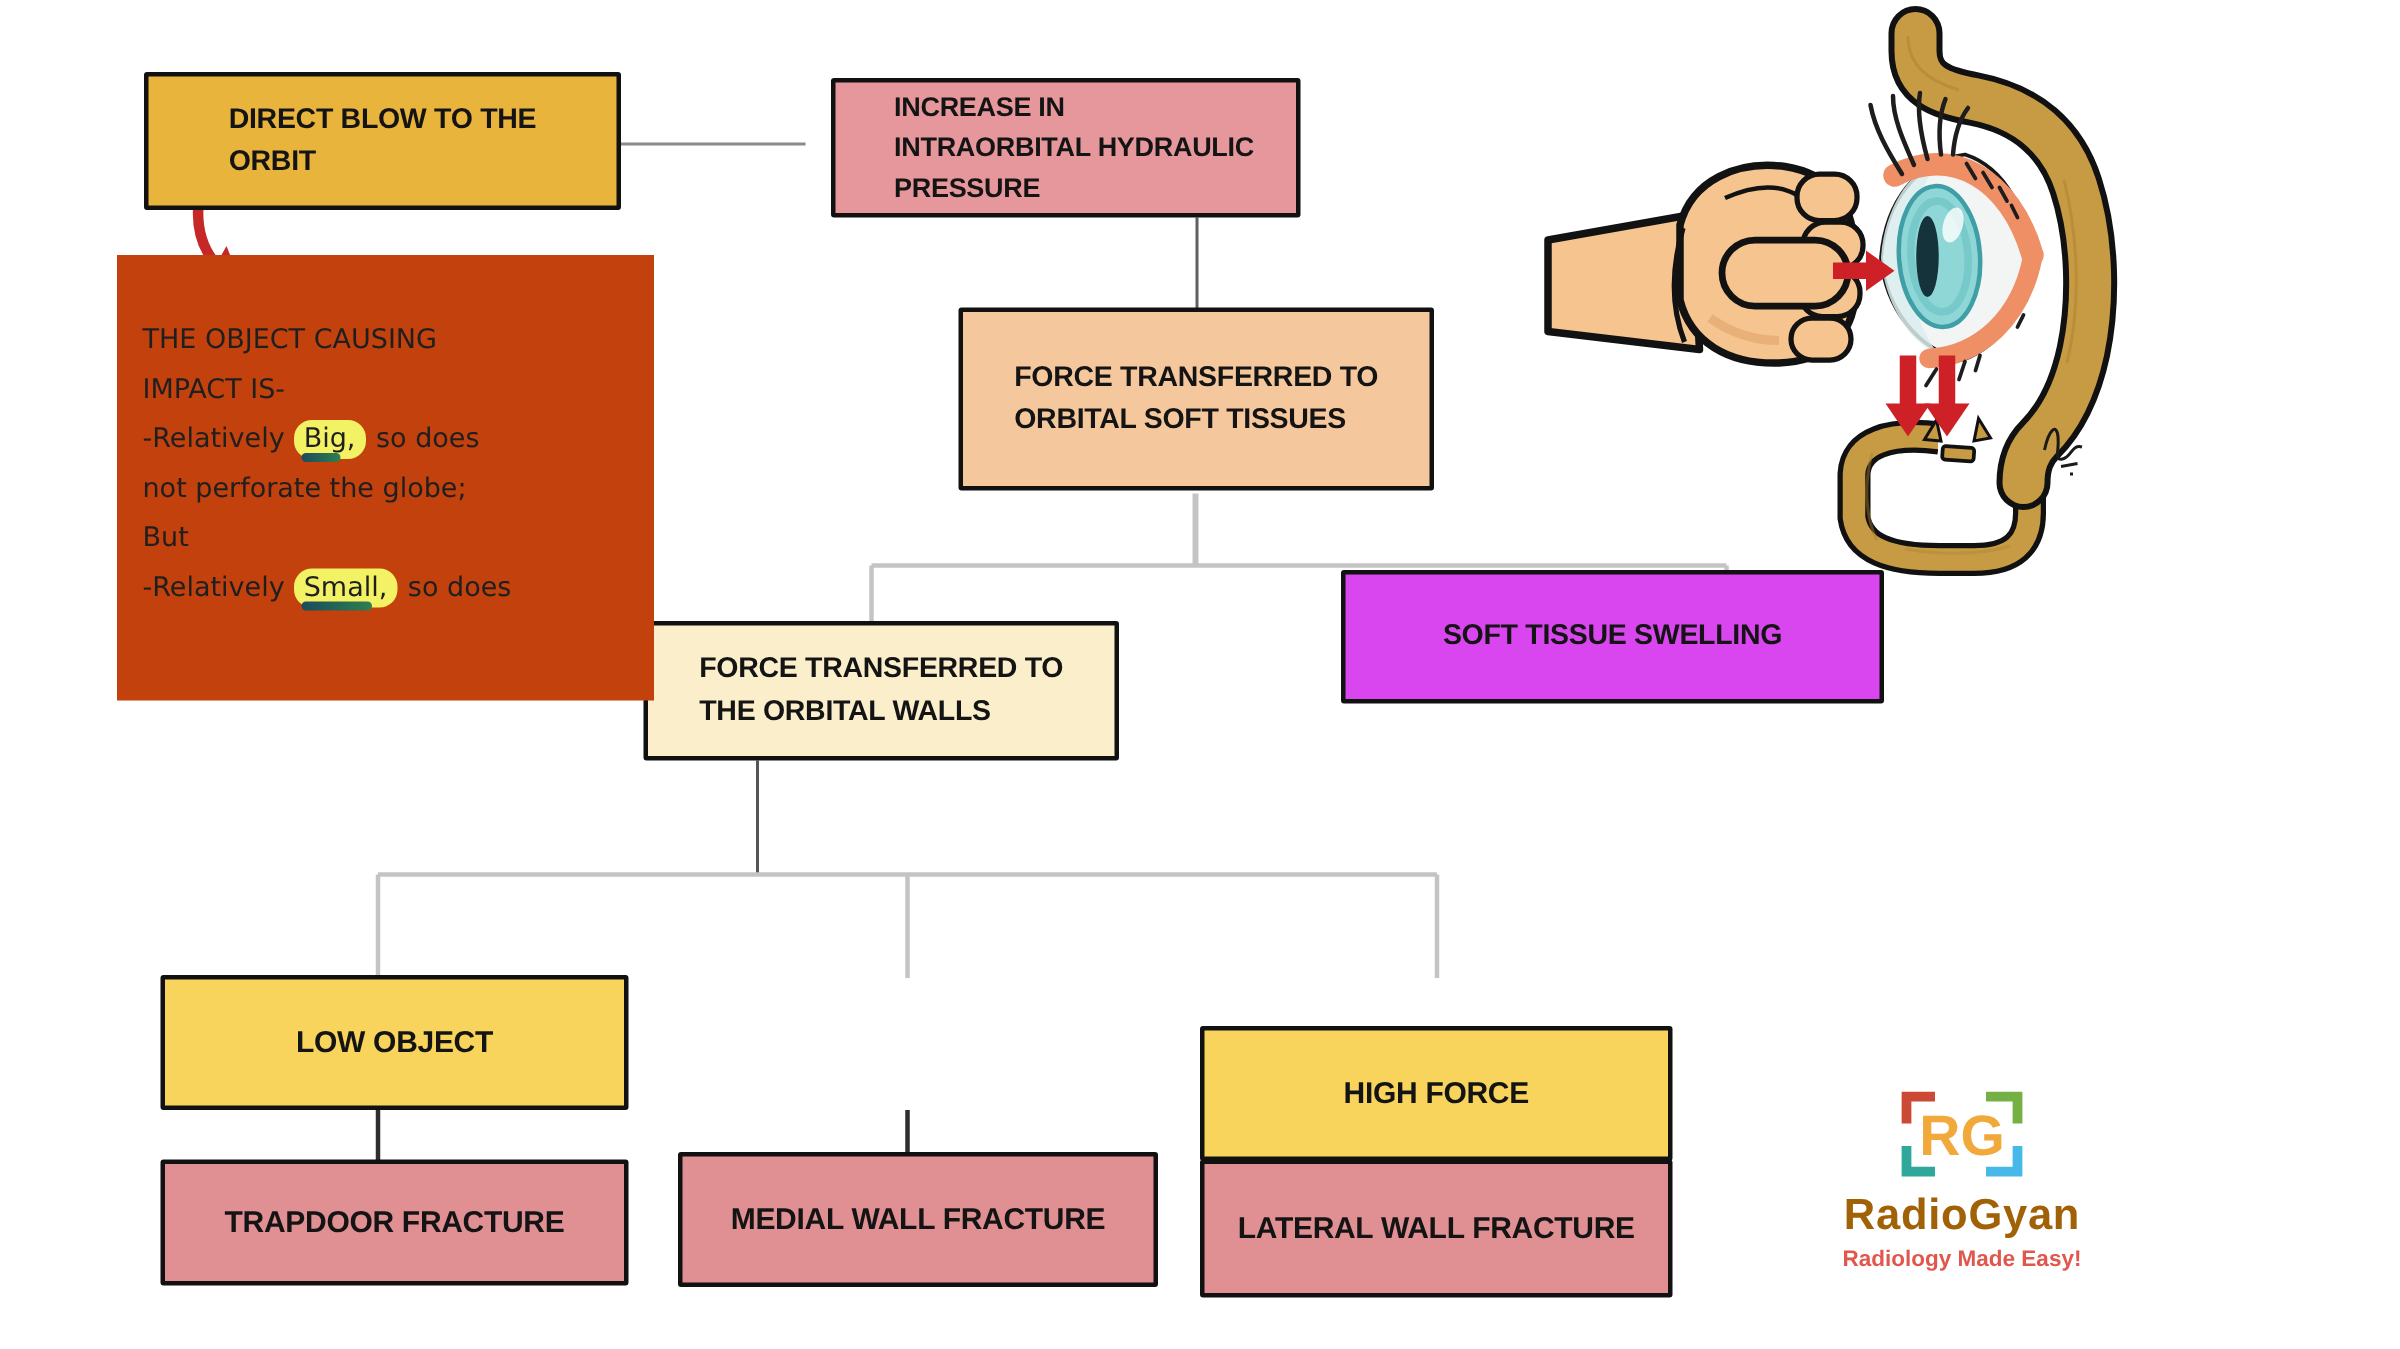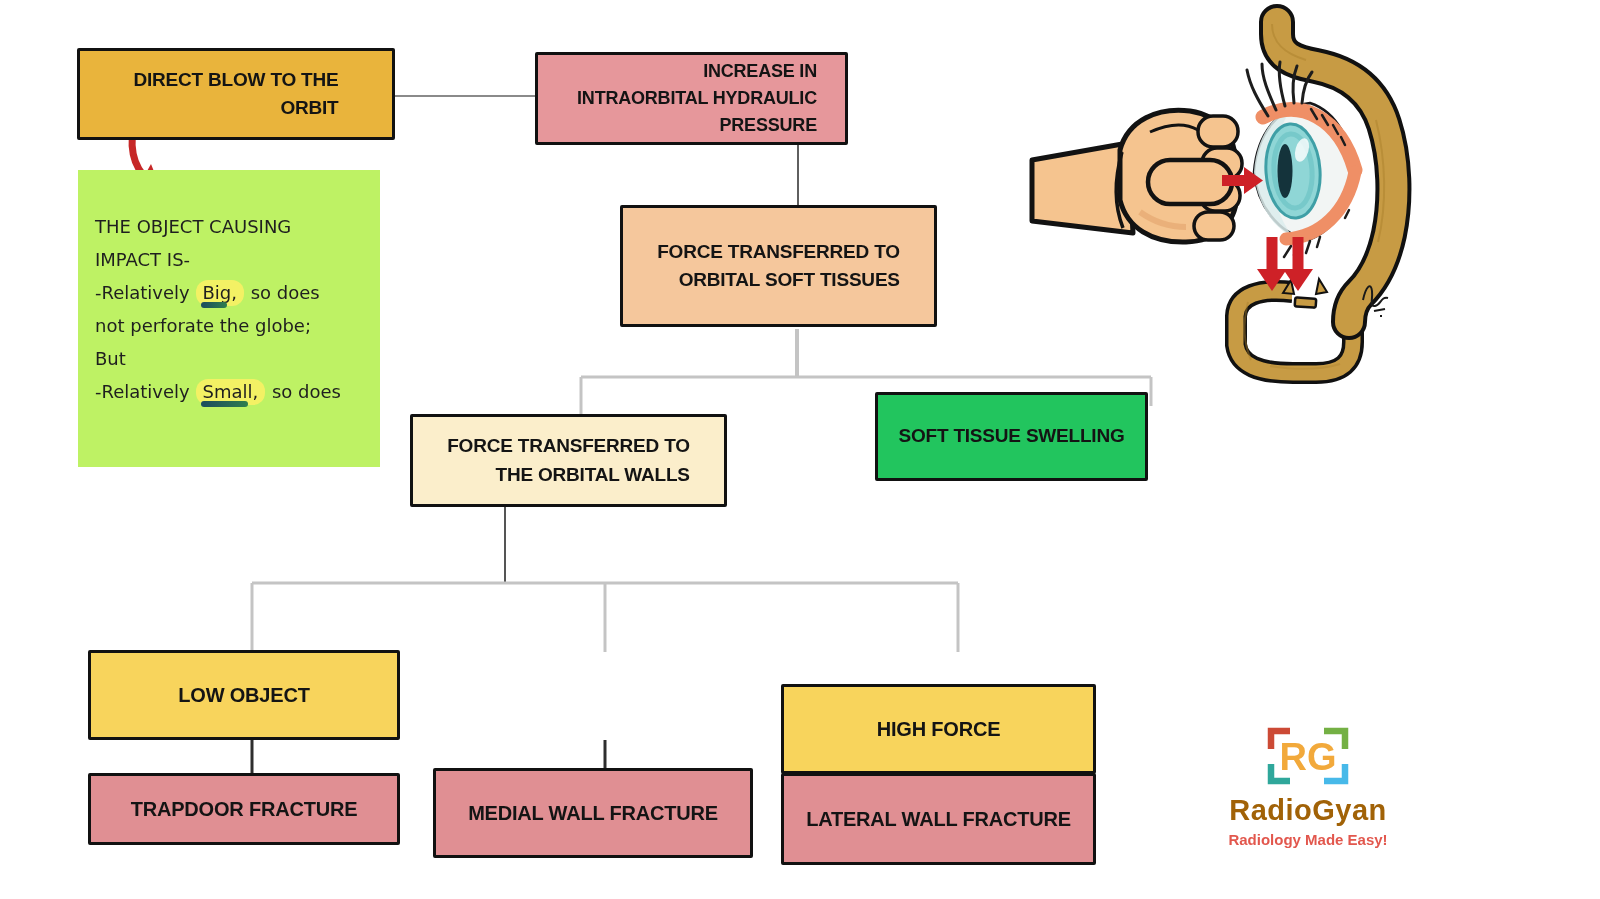--- a/index.html
+++ b/index.html
@@ -6,40 +6,40 @@
   .stage {
     position:relative; width:1600px; height:899px; background:#ffffff;
     overflow:hidden; font-family:"Liberation Sans", sans-serif;
   }
   svg { display:block; }
   .layer { position:absolute; left:0; top:0; pointer-events:none; }
 
   
   .node {
     position:absolute; display:flex; align-items:center; justify-content:center;
-    text-align:right; font-weight:bold; color:#141414;
+    text-align:left; font-weight:bold; color:#141414;
     border:3.5px solid #111111; white-space:pre-line; line-height:1.5;
-    letter-spacing:-0.2px; box-sizing:border-box; border-radius:2px;
+    letter-spacing:-0.2px; box-sizing:border-box; border-radius:2px;margin-left:19px;
   }
   #node-direct-blow   { left:77px;  top:48px;  width:318px; height:92px;  background:#E9B43C; font-size:19px; }
   #node-pressure      { left:535px; top:52px;  width:313px; height:93px;  background:#E6979B; font-size:18px;padding-left:11px; }
   #node-soft-tissues  { left:620px; top:205px; width:317px; height:122px; background:#F5C79C; font-size:19px; }
   #node-orbital-walls { left:410px; top:414px; width:317px; height:93px;  background:#FBEECB; font-size:19px; }
-  #node-swelling      { left:875px; top:392px; width:273px; height:89px;  background:#22c55e; font-size:19px; }
+  #node-swelling      { left:875px; top:380px; width:362px; height:89px;  background:#d946ef; font-size:19px; }
   #node-low-force     { left:88px;  top:650px; width:312px; height:90px;  background:#F8D45C; font-size:20px; }
   #node-medium-force  { left:433px; top:650px; width:320px; height:90px;  background:#F8D45C; font-size:20px; }
   #node-high-force    { left:781px; top:684px; width:315px; height:90px;  background:#F8D45C; font-size:20px; }
-  #node-trapdoor      { left:88px;  top:773px; width:312px; height:72px;  background:#E08F93; font-size:20px; }
+  #node-trapdoor      { left:88px;  top:773px; width:312px; height:84px;  background:#E08F93; font-size:20px; }
   #node-medial-wall   { left:433px; top:768px; width:320px; height:90px;  background:#E08F93; font-size:20px; }
   #node-lateral-wall  { left:781px; top:773px; width:315px; height:92px;  background:#E08F93; font-size:20px; }
 
   
   .note {
-    position:absolute; left:78px; top:170px; width:302px; height:297px;
-    background:#bef264; box-sizing:border-box; padding:40px 12px 0 17px;
+    position:absolute; left:78px; top:170px; width:358px; height:297px;
+    background:#c2410c; box-sizing:border-box; padding:40px 12px 0 17px;
     font-family:"DejaVu Sans", sans-serif; color:#1f1f1f;
   }
   .note .nline { white-space:nowrap; font-size:18px; line-height:33px; }
   .hl {
     position:relative; background:#F3F164; border-radius:12px;
     padding:2px 7px 3px 6px; margin:0 1px;
   }
   .hl:empty { display:none; }
   .hl::after {
     content:""; position:absolute; left:5px; right:17px; bottom:-2px; height:6px;

